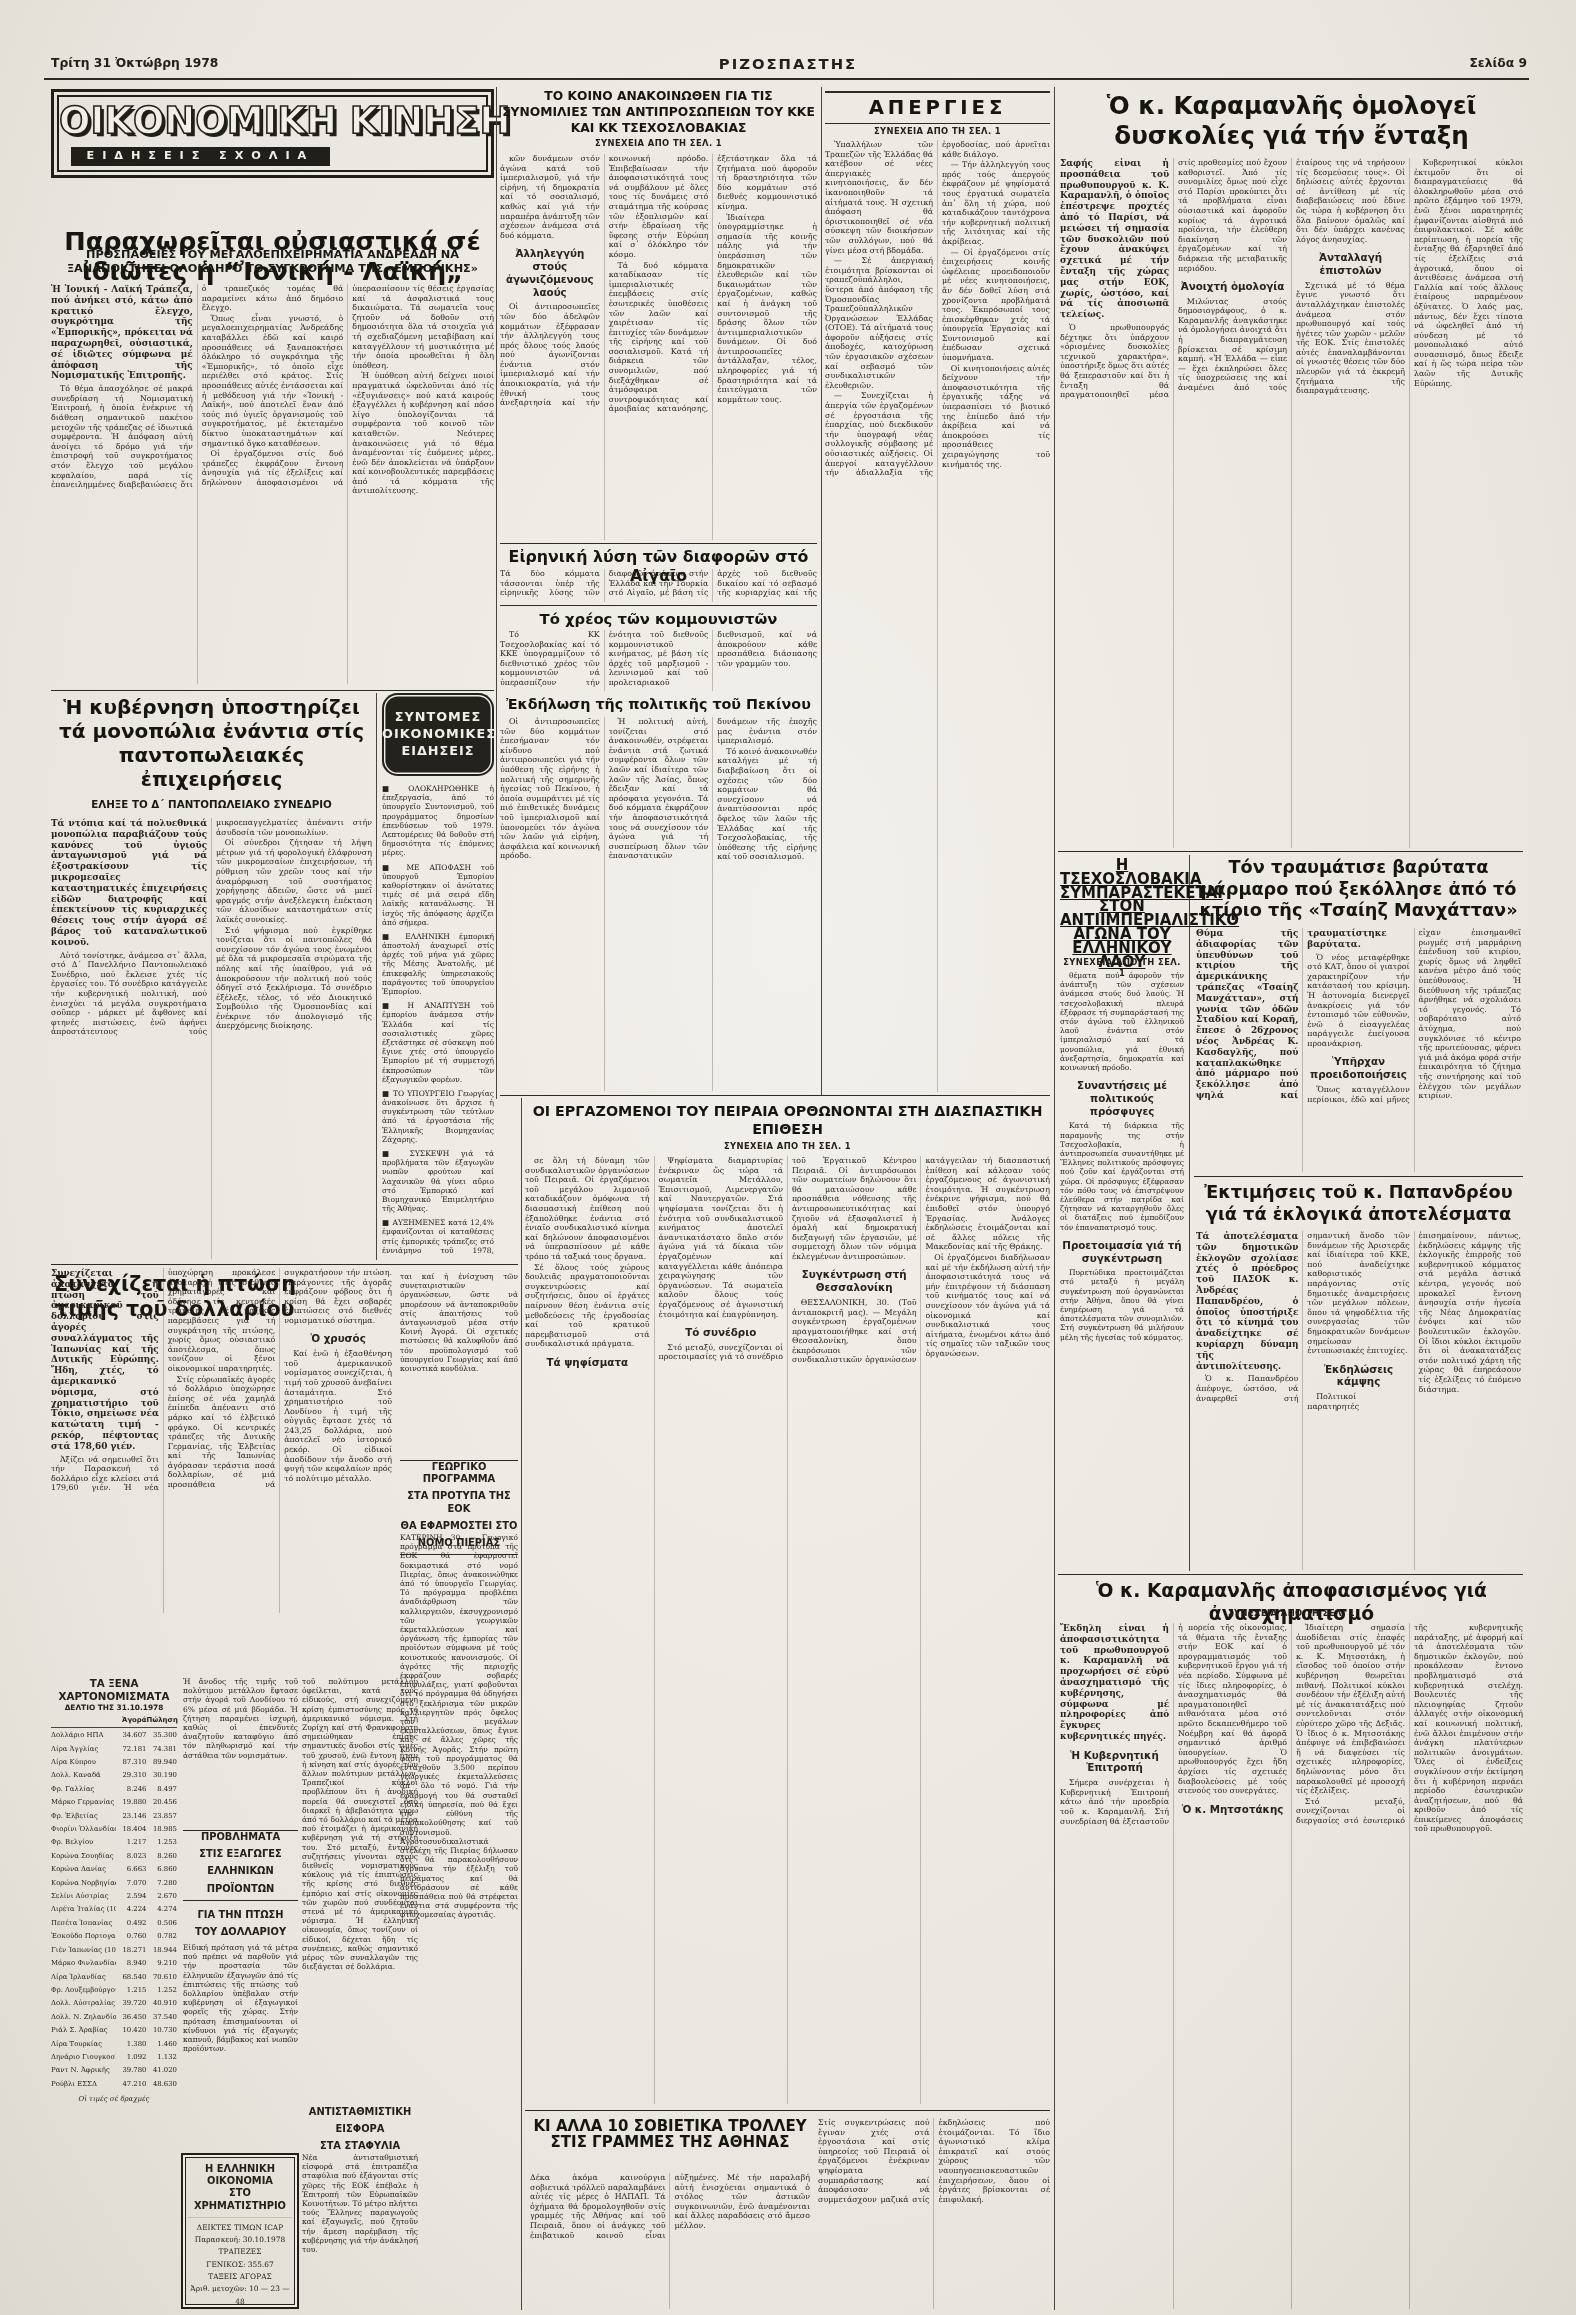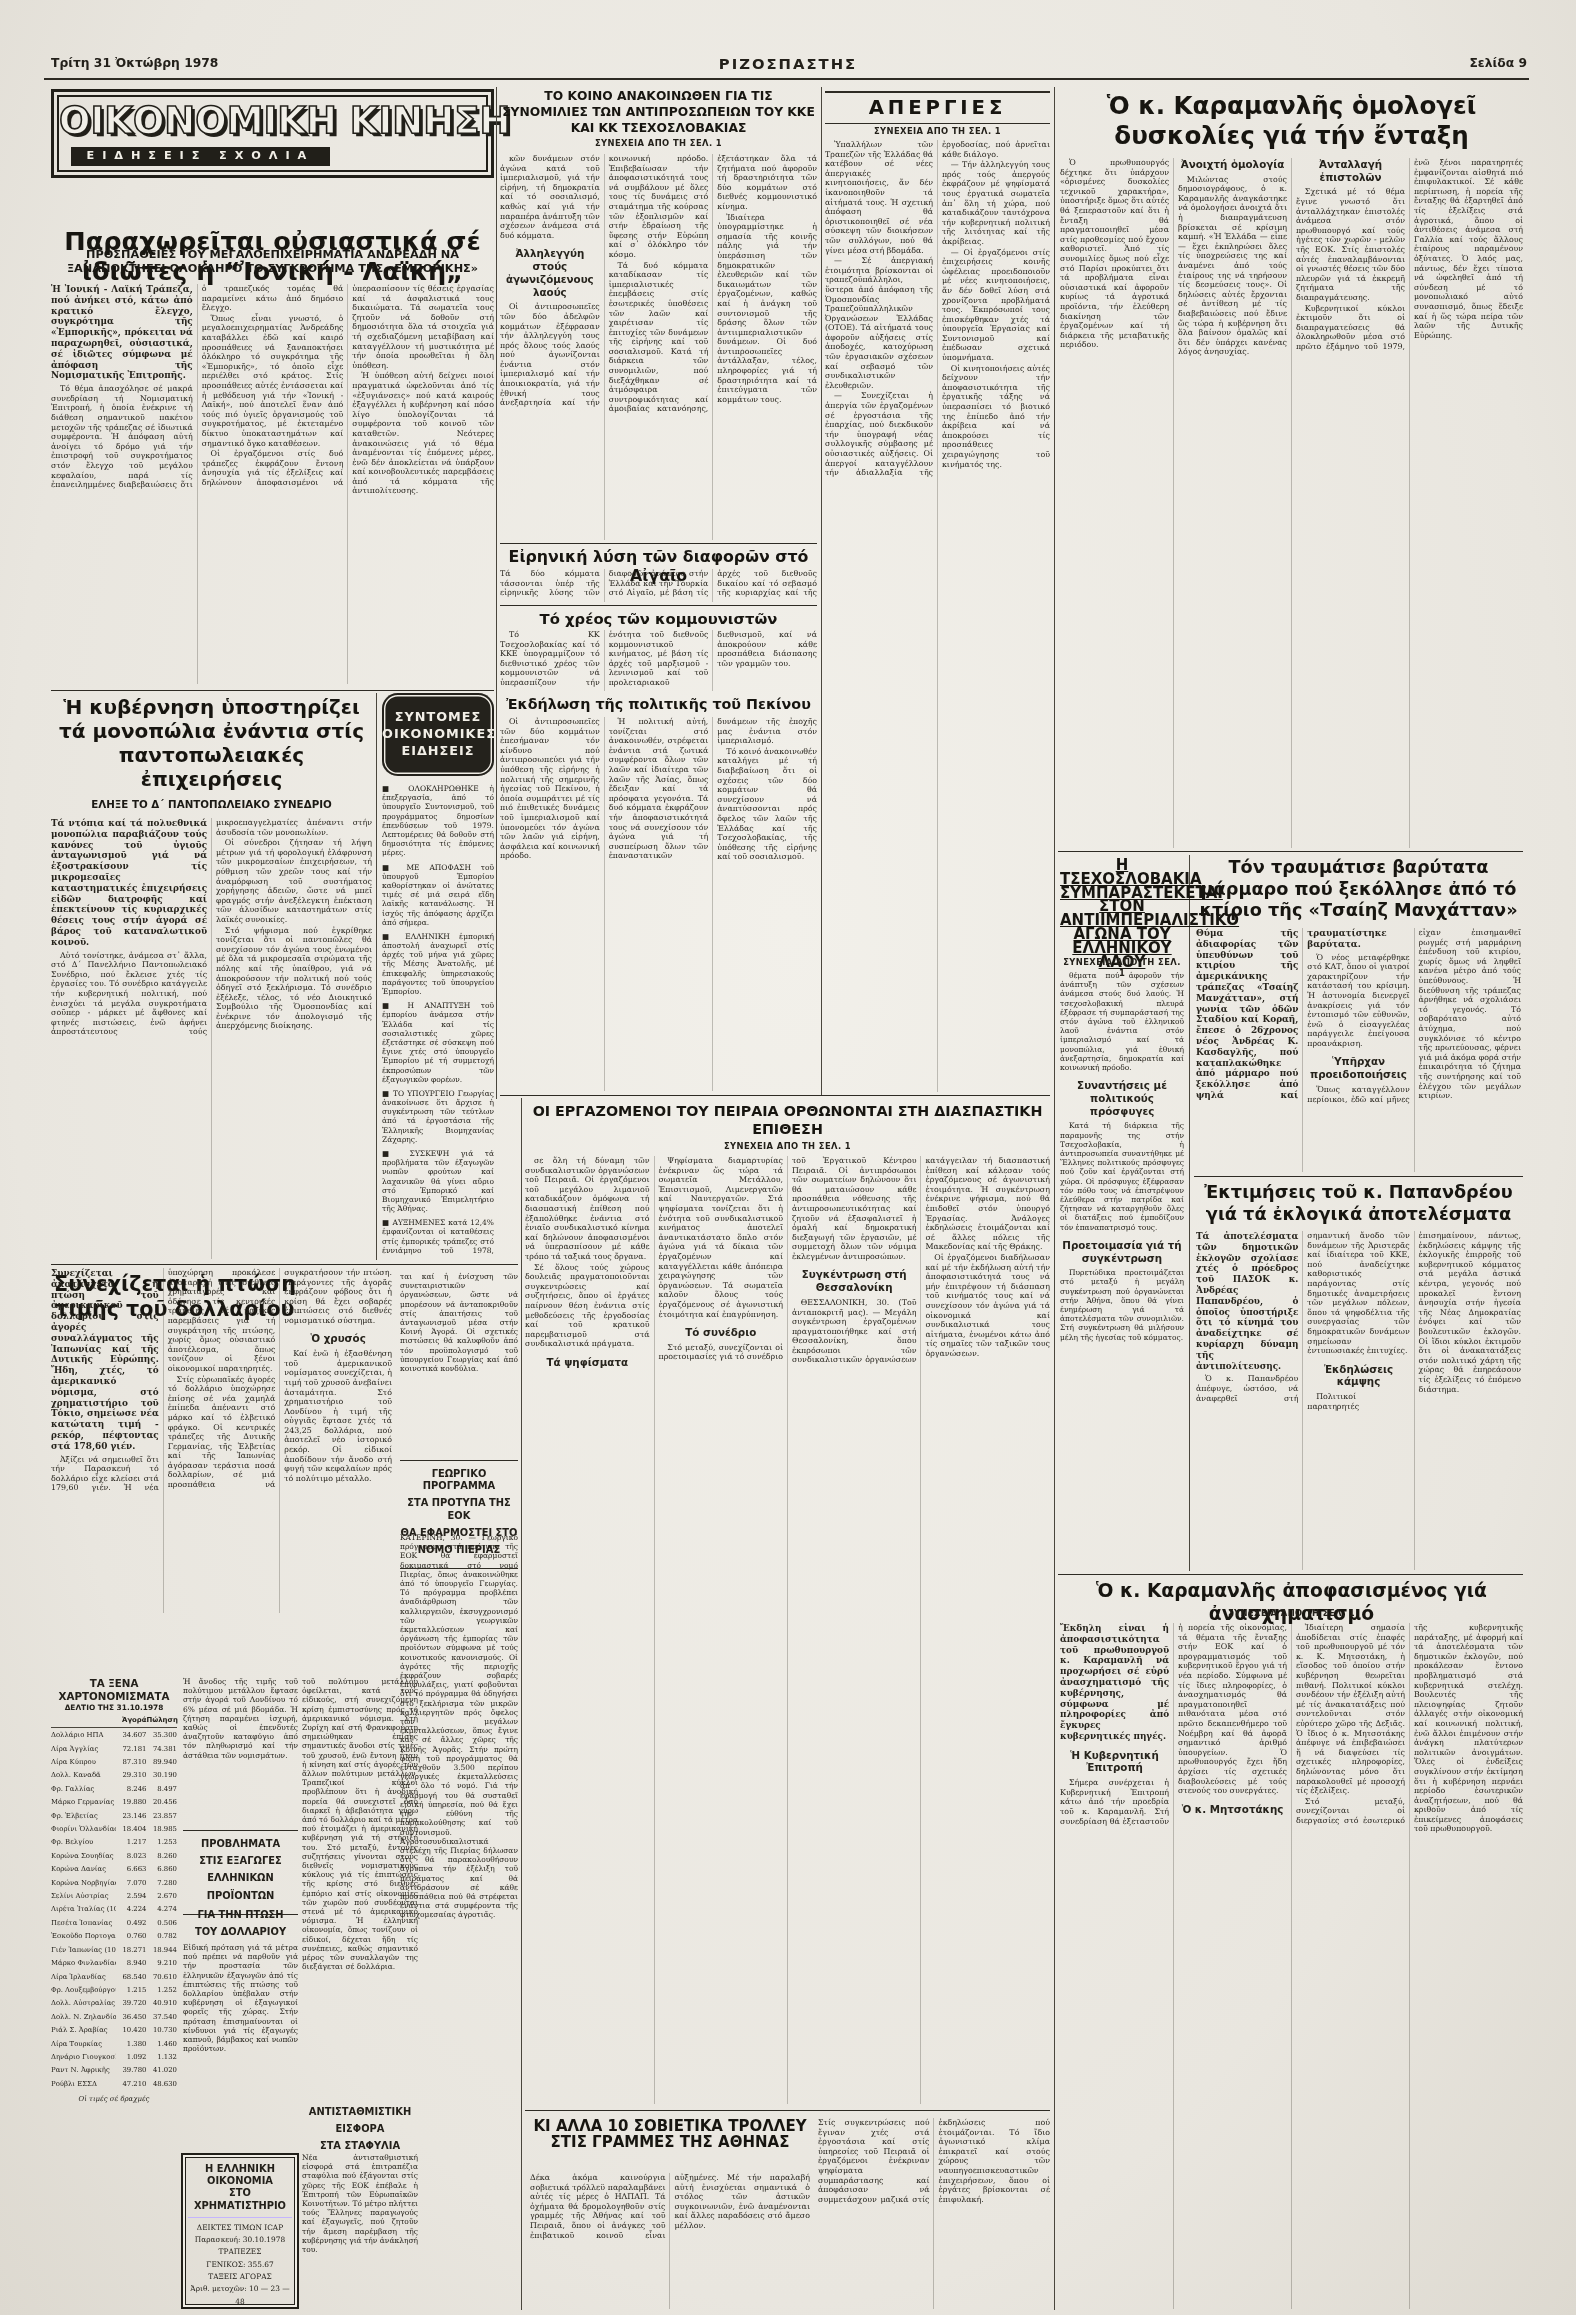--- a/index.html
+++ b/index.html
@@ -62,21 +62,21 @@
   .fx-title { font: 700 10.3px/12.8px "DejaVu Sans", sans-serif; text-align: center; }
   .fx-sub { font: 700 7.4px/10.8px "DejaVu Sans", sans-serif; text-align: center; margin-bottom: 2px; }
   .fx-head { display: flex; font: 700 6.9px/11.8px "DejaVu Sans", sans-serif; border-bottom: 1px solid #4a463d; margin-bottom: 1px; }
   .trow { display: flex; }
   .tc { font: 6.9px/13.4px "DejaVu Serif", serif; }
   .tc0 { flex: 1; white-space: nowrap; overflow: hidden; text-align: left; }
   .tc1, .tc2 { width: 30.5px; text-align: right; }
   .fx-note { font: italic 6.9px/9.9px "DejaVu Serif", serif; text-align: center; margin-top: 3.9px; }
 
   .mini-head-lines div { font: 700 9.9px/12.3px "DejaVu Sans", sans-serif; text-align: center; }
-  .ruled { border-top: 1.5px solid #2e2b24; border-bottom: 1.5px solid #2e2b24; padding: 7px 0; }
+  .ruled { border-top: 1.5px solid #2e2b24; border-bottom: 1.5px solid #2e2b24; padding: 0 0; }
 
   .stock-box { border: 2px solid #211f19; box-shadow: inset 0 0 0 2px #f0ede5, inset 0 0 0 3px #211f19; padding: 7.9px 4.9px 3.9px; }
   .stock-title { font: 700 9.9px/12.3px "DejaVu Sans", sans-serif; text-align: center; }
   .stock-box .plain-item { font: 7.4px/12.3px "DejaVu Serif", serif; text-align: center; margin: 0; }
   .stock-rows { margin-top: 4.9px; border-top: 1px solid #c4b5fd; padding-top: 3.9px; }
 
   .strikes-title { border-top: 2px solid #2e2b24; border-bottom: 1px solid #2e2b24; padding: 3px 0; letter-spacing: 3.9px; }
   .small-body { font-size: 7.5px; line-height: 9.2px; }
 </style>
 </head>
@@ -375,20 +375,21 @@
     <div class="seg-p">Ὑπαλλήλων τῶν Τραπεζῶν τῆς Ἑλλάδας θά κατέβουν σέ νέες ἀπεργιακές κινητοποιήσεις, ἄν δέν ἱκανοποιηθοῦν τά αἰτήματά τους. Ἡ σχετική ἀπόφαση θά ὁριστικοποιηθεῖ σέ νέα σύσκεψη τῶν διοικήσεων τῶν συλλόγων, πού θά γίνει μέσα στή βδομάδα.</div>
     <div class="seg-p">— Σέ ἀπεργιακή ἑτοιμότητα βρίσκονται οἱ τραπεζοϋπάλληλοι, ὕστερα ἀπό ἀπόφαση τῆς Ὁμοσπονδίας Τραπεζοϋπαλληλικῶν Ὀργανώσεων Ἑλλάδας (ΟΤΟΕ). Τά αἰτήματά τους ἀφοροῦν αὐξήσεις στίς ἀποδοχές, κατοχύρωση τῶν ἐργασιακῶν σχέσεων καί σεβασμό τῶν συνδικαλιστικῶν ἐλευθεριῶν.</div>
     <div class="seg-p">— Συνεχίζεται ἡ ἀπεργία τῶν ἐργαζομένων σέ ἐργοστάσια τῆς ἐπαρχίας, πού διεκδικοῦν τήν ὑπογραφή νέας συλλογικῆς σύμβασης μέ οὐσιαστικές αὐξήσεις. Οἱ ἀπεργοί καταγγέλλουν τήν ἀδιαλλαξία τῆς ἐργοδοσίας, πού ἀρνεῖται κάθε διάλογο.</div>
     <div class="seg-p">— Τήν ἀλληλεγγύη τους πρός τούς ἀπεργούς ἐκφράζουν μέ ψηφίσματά τους ἐργατικά σωματεῖα ἀπ᾿ ὅλη τή χώρα, πού καταδικάζουν ταυτόχρονα τήν κυβερνητική πολιτική τῆς λιτότητας καί τῆς ἀκρίβειας.</div>
     <div class="seg-p">— Οἱ ἐργαζόμενοι στίς ἐπιχειρήσεις κοινῆς ὠφέλειας προειδοποιοῦν μέ νέες κινητοποιήσεις, ἄν δέν δοθεῖ λύση στά χρονίζοντα προβλήματά τους. Ἐκπρόσωποί τους ἐπισκέφθηκαν χτές τά ὑπουργεῖα Ἐργασίας καί Συντονισμοῦ καί ἐπέδωσαν σχετικά ὑπομνήματα.</div>
     <div class="seg-p">Οἱ κινητοποιήσεις αὐτές δείχνουν τήν ἀποφασιστικότητα τῆς ἐργατικῆς τάξης νά ὑπερασπίσει τό βιοτικό της ἐπίπεδο ἀπό τήν ἀκρίβεια καί νά ἀποκρούσει τίς προσπάθειες χειραγώγησης τοῦ κινήματός της.</div>
   </div>
 
 <div class="abs headline" style="left:1060px; top:91px; width:463px; font-size:24.6px; line-height:29.6px;">Ὁ κ. Καραμανλῆς ὁμολογεῖ δυσκολίες γιά τήν ἔνταξη</div>
 <div class="abs body-text c4" style="left:1060px; top:158px; width:463px; height:690px;">
+    <div class="seg-l">Σαφής εἶναι ἡ προσπάθεια τοῦ πρωθυπουργοῦ κ. Κ. Καραμανλῆ, ὁ ὁποῖος ἐπέστρεψε προχτές ἀπό τό Παρίσι, νά μειώσει τή σημασία τῶν δυσκολιῶν πού ἔχουν ἀνακύψει σχετικά μέ τήν ἔνταξη τῆς χώρας μας στήν ΕΟΚ, χωρίς, ὡστόσο, καί νά τίς ἀποσιωπᾶ τελείως.</div>
     <div class="seg-p">Ὁ πρωθυπουργός δέχτηκε ὅτι ὑπάρχουν «ὁρισμένες δυσκολίες τεχνικοῦ χαρακτήρα», ὑποστήριξε ὅμως ὅτι αὐτές θά ξεπεραστοῦν καί ὅτι ἡ ἔνταξη θά πραγματοποιηθεῖ μέσα στίς προθεσμίες πού ἔχουν καθοριστεῖ. Ἀπό τίς συνομιλίες ὅμως πού εἶχε στό Παρίσι προκύπτει ὅτι τά προβλήματα εἶναι οὐσιαστικά καί ἀφοροῦν κυρίως τά ἀγροτικά προϊόντα, τήν ἐλεύθερη διακίνηση τῶν ἐργαζομένων καί τή διάρκεια τῆς μεταβατικῆς περιόδου.</div>
     <div class="seg-h">Ἀνοιχτή ὁμολογία</div>
     <div class="seg-p">Μιλώντας στούς δημοσιογράφους, ὁ κ. Καραμανλῆς ἀναγκάστηκε νά ὁμολογήσει ἀνοιχτά ὅτι ἡ διαπραγμάτευση βρίσκεται σέ κρίσιμη καμπή. «Ἡ Ἑλλάδα — εἶπε — ἔχει ἐκπληρώσει ὅλες τίς ὑποχρεώσεις της καί ἀναμένει ἀπό τούς ἑταίρους της νά τηρήσουν τίς δεσμεύσεις τους». Οἱ δηλώσεις αὐτές ἔρχονται σέ ἀντίθεση μέ τίς διαβεβαιώσεις πού ἔδινε ὥς τώρα ἡ κυβέρνηση ὅτι ὅλα βαίνουν ὁμαλῶς καί ὅτι δέν ὑπάρχει κανένας λόγος ἀνησυχίας.</div>
     <div class="seg-h">Ἀνταλλαγή ἐπιστολῶν</div>
     <div class="seg-p">Σχετικά μέ τό θέμα ἔγινε γνωστό ὅτι ἀνταλλάχτηκαν ἐπιστολές ἀνάμεσα στόν πρωθυπουργό καί τούς ἡγέτες τῶν χωρῶν - μελῶν τῆς ΕΟΚ. Στίς ἐπιστολές αὐτές ἐπαναλαμβάνονται οἱ γνωστές θέσεις τῶν δύο πλευρῶν γιά τά ἐκκρεμῆ ζητήματα τῆς διαπραγμάτευσης.</div>
     <div class="seg-p">Κυβερνητικοί κύκλοι ἐκτιμοῦν ὅτι οἱ διαπραγματεύσεις θά ὁλοκληρωθοῦν μέσα στό πρῶτο ἑξάμηνο τοῦ 1979, ἐνῶ ξένοι παρατηρητές ἐμφανίζονται αἰσθητά πιό ἐπιφυλακτικοί. Σέ κάθε περίπτωση, ἡ πορεία τῆς ἔνταξης θά ἐξαρτηθεῖ ἀπό τίς ἐξελίξεις στά ἀγροτικά, ὅπου οἱ ἀντιθέσεις ἀνάμεσα στή Γαλλία καί τούς ἄλλους ἑταίρους παραμένουν ὀξύτατες. Ὁ λαός μας, πάντως, δέν ἔχει τίποτα νά ὠφεληθεῖ ἀπό τή σύνδεση μέ τό μονοπωλιακό αὐτό συνασπισμό, ὅπως ἔδειξε καί ἡ ὥς τώρα πείρα τῶν λαῶν τῆς Δυτικῆς Εὐρώπης.</div>
   </div>
 
 <div class="hrule" style="left:1058px; top:851px; width:465px;"></div>
 

